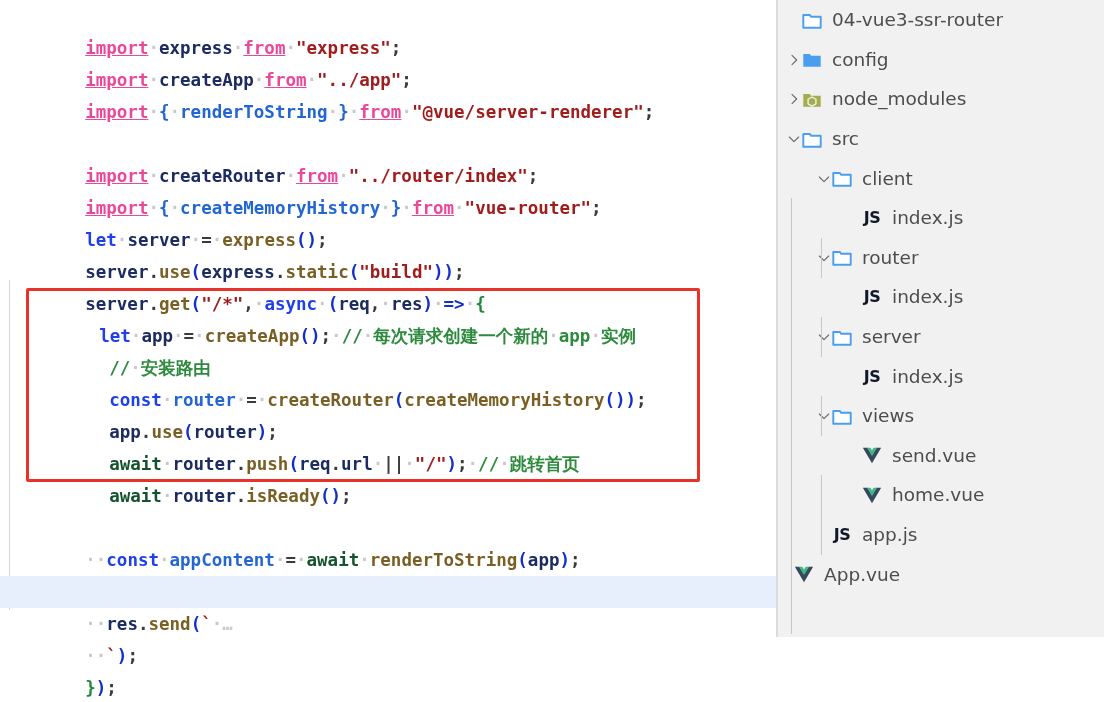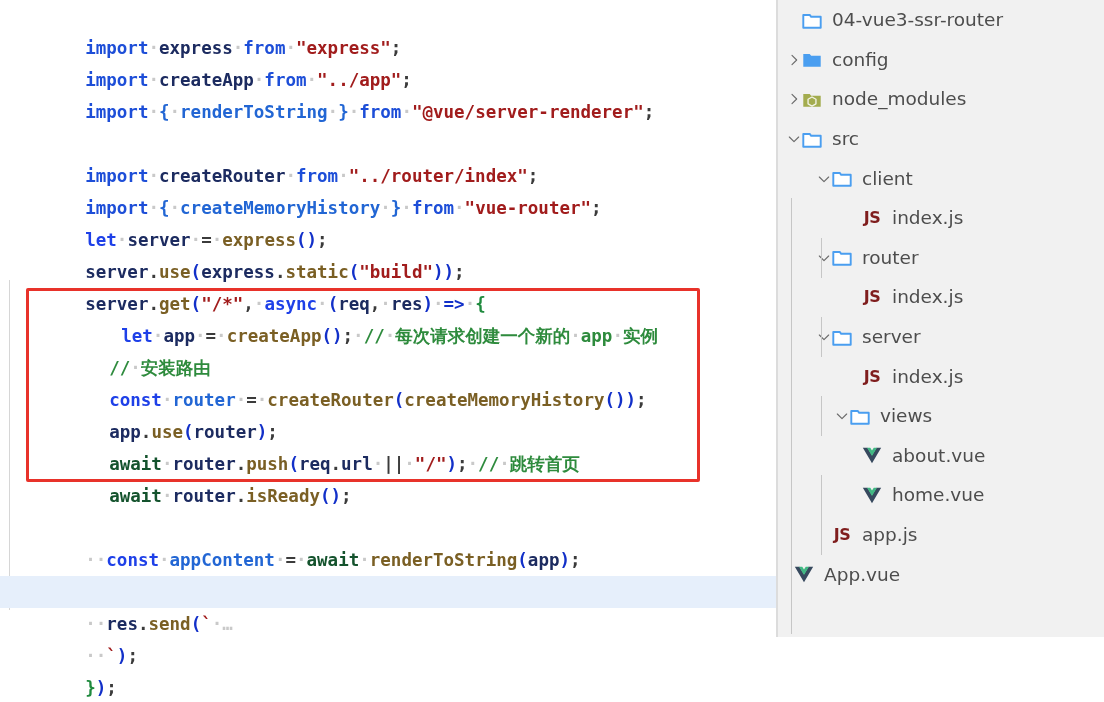--- a/index.html
+++ b/index.html
@@ -36,21 +36,21 @@
     font-size: 17.5px;
     font-weight: bold;
     letter-spacing: 0px;
     position: relative;
     padding-left: 22px;
     box-sizing: border-box;
   }
   .line.hl { background: #e6effb; width: 872px; }
 
   
-  .kw-import  { color: #1d4ed8; }      
+  .kw-import  { color: #ec4899; text-decoration: underline; }      
   .kw-ctrl    { color: #1e40e8; }      
   .kw-async   { color: #1e40e8; }
   .kw-await   { color: #14532d; }
   .ident      { color: #1c2b60; }      
   .ident2     { color: #2266d4; }      
   .str        { color: #a11c1c; }      
   .fn         { color: #7a5f24; }      
   .punct      { color: #3b3b3b; }
   .paren      { color: #1230c9; }
   .brace      { color: #2266d4; }
@@ -120,21 +120,21 @@
   .ft-icon svg { display: block; }
   .vline {
     position: absolute;
     width: 1px;
     background: #c6c6c6;
   }
   .js-badge {
     font-family: "DejaVu Sans", "Liberation Sans", sans-serif;
     font-size: 16px;
     font-weight: bold;
-    color: #7f1d1d;
+    color: #0f172a;
     letter-spacing: -0.5px;
   }
 </style>
 </head>
 <body>
 
 <div id="editor">
 
   <div class="guide" style="left:9px; top:280px; height:330px;"></div>
 
@@ -167,21 +167,21 @@
     </div>
 
     <div class="line">
       <span class="ident">server</span><span class="punct">.</span><span class="fn">use</span><span class="paren">(</span><span class="ident">express</span><span class="punct">.</span><span class="fn">static</span><span class="paren">(</span><span class="str">"build"</span><span class="paren">))</span><span class="punct">;</span>
     </div>
 
     <div class="line">
       <span class="ident">server</span><span class="punct">.</span><span class="fn">get</span><span class="paren">(</span><span class="str">"/*"</span><span class="punct">,</span><span class="ws">·</span><span class="kw-async">async</span><span class="ws">·</span><span class="paren">(</span><span class="ident">req</span><span class="punct">,</span><span class="ws">·</span><span class="ident">res</span><span class="paren">)</span><span class="ws">·</span><span class="arrow">=&gt;</span><span class="ws">·</span><span class="brace2">{</span>
     </div>
 
-    <div class="line" style="padding-left:58px">
+    <div class="line" style="padding-left:36px">
       <span class="kw-ctrl">let</span><span class="ws">·</span><span class="ident">app</span><span class="ws">·</span><span class="op">=</span><span class="ws">·</span><span class="fn">createApp</span><span class="paren">()</span><span class="punct">;</span><span class="ws">·</span><span class="comment">//</span><span class="ws">·</span><span class="comment">每次请求创建一个新的</span><span class="ws">·</span><span class="comment">app</span><span class="ws">·</span><span class="comment">实例</span>
     </div>
 
     <div class="line" style="padding-left:46px">
       <span class="comment">//</span><span class="ws">·</span><span class="comment">安装路由</span>
     </div>
 
     <div class="line" style="padding-left:46px">
       <span class="kw-ctrl">const</span><span class="ws">·</span><span class="ident2">router</span><span class="ws">·</span><span class="op">=</span><span class="ws">·</span><span class="fn">createRouter</span><span class="paren">(</span><span class="fn">createMemoryHistory</span><span class="paren">())</span><span class="punct">;</span>
     </div>
@@ -327,42 +327,42 @@
             <path d="M2.5 6.5 h7 l1.6 2 h10.4 v12 h-19 z" fill="#ffffff" stroke="#4a9ef0" stroke-width="2.1" stroke-linejoin="round"></path>
           </svg>
         </span>
         <span class="ft-label">server</span>
       </div>
       <div class="ft-row" style="padding-left: 68px;">
         <span class="chev"></span>
         <span class="ft-icon js-badge">JS</span>
         <span class="ft-label">index.js</span>
       </div>
-      <div class="ft-row" style="padding-left: 56px;">
+      <div class="ft-row" style="padding-left: 38px;">
         <span class="chev">
           <svg width="16" height="16" viewBox="0 0 24 24">
             <path d="M5 9 L12 16 L19 9" fill="none" stroke="#6b6b6b" stroke-width="1.7" stroke-linecap="round" stroke-linejoin="round"></path>
           </svg>
         </span>
         <span class="ft-icon">
           <svg width="22" height="22" viewBox="0 0 24 24">
             <path d="M2.5 6.5 h7 l1.6 2 h10.4 v12 h-19 z" fill="#ffffff" stroke="#4a9ef0" stroke-width="2.1" stroke-linejoin="round"></path>
           </svg>
         </span>
         <span class="ft-label">views</span>
       </div>
       <div class="ft-row" style="padding-left: 68px;">
         <span class="chev"></span>
         <span class="ft-icon">
           <svg width="22" height="22" viewBox="0 0 24 24">
             <path d="M2 4 h5 l5 8.4 L17 4 h5 L12 21 z" fill="#37495e"></path>
             <path d="M6.6 4 h3.5 L12 7.1 L13.9 4 h3.5 L12 13.2 z" fill="#41b883"></path>
           </svg>
         </span>
-        <span class="ft-label">about.vue</span>
+        <span class="ft-label">send.vue</span>
       </div>
       <div class="ft-row" style="padding-left: 68px;">
         <span class="chev"></span>
         <span class="ft-icon">
           <svg width="22" height="22" viewBox="0 0 24 24">
             <path d="M2 4 h5 l5 8.4 L17 4 h5 L12 21 z" fill="#37495e"></path>
             <path d="M6.6 4 h3.5 L12 7.1 L13.9 4 h3.5 L12 13.2 z" fill="#41b883"></path>
           </svg>
         </span>
         <span class="ft-label">home.vue</span>

